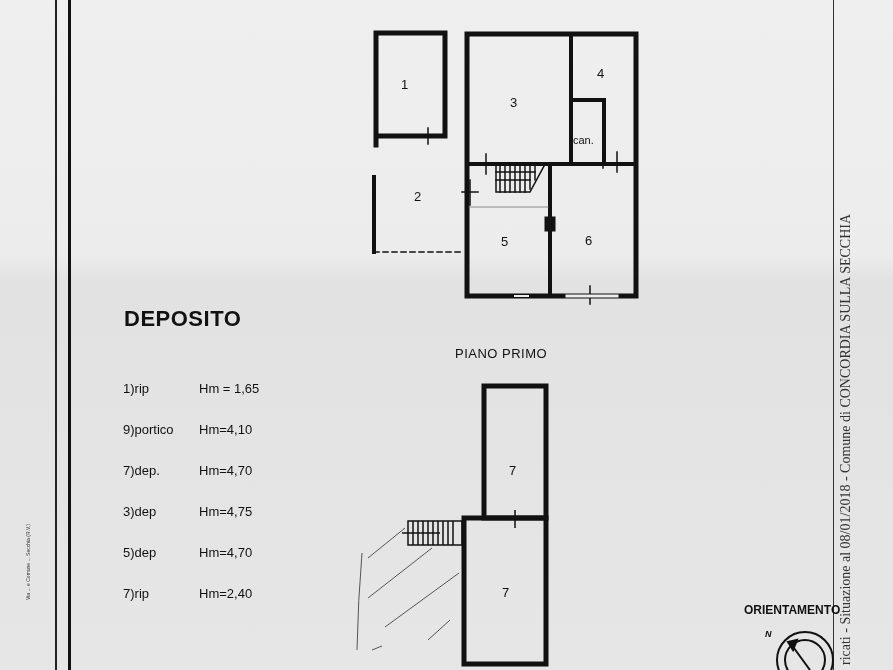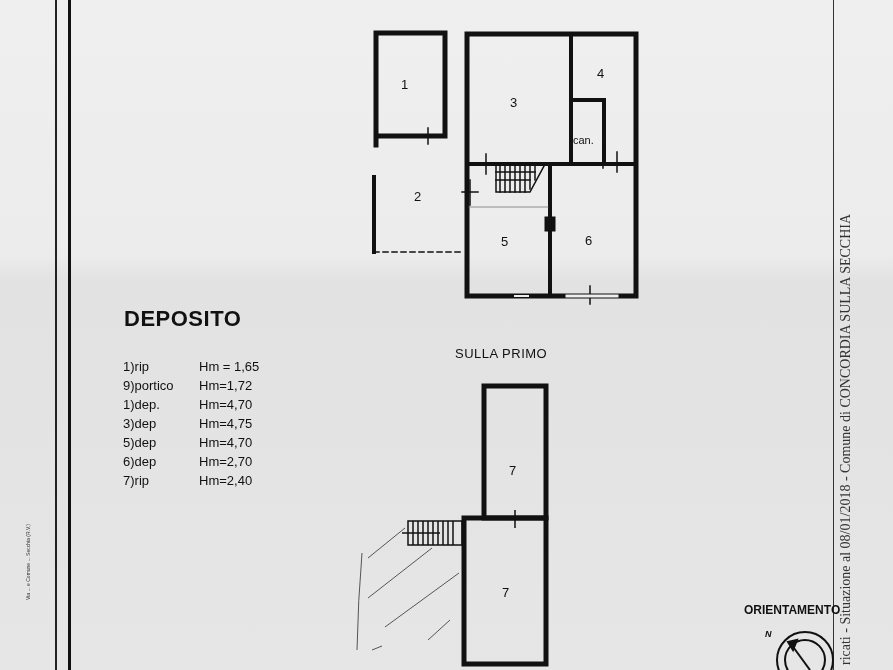--- a/index.html
+++ b/index.html
@@ -22,21 +22,21 @@
   }
   .right-strip-text {
     position: absolute; left: 838px; top: 665px; font-family: "Liberation Serif", serif;
     font-size: 14px; color: #333; white-space: nowrap;
     transform: rotate(-90deg); transform-origin: left top;
   }
   .title {
     position: absolute; left: 124px; top: 306px; font-weight: bold; font-size: 22px; letter-spacing: 0.5px;
   }
   .legend { position: absolute; left: 123px; top: 357px; font-size: 13px; line-height: 19px; }
-  .legend-row { display: flex; }
+  .legend-row { display: flex; margin-top: 22px; }
   .legend-row .lbl { width: 76px; }
   .piano-label { position: absolute; left: 455px; top: 346px; font-size: 13px; letter-spacing: 0.5px; }
   svg.plan { position: absolute; left: 0; top: 0; }
   .room-num { font-family: "Liberation Sans", sans-serif; font-size: 13px; fill: #111; }
   .orient-label { position: absolute; left: 744px; top: 603px; font-size: 12px; font-weight: bold; }
   .n-label { position: absolute; left: 765px; top: 629px; font-size: 9px; font-weight: bold; font-style: italic; }
 </style>
 </head>
 <body>
 
@@ -139,43 +139,39 @@
 
   <div class="title">DEPOSITO</div>
 
   <div class="legend">
     <div class="legend-row">
         <span class="lbl">1)rip</span>
         <span>Hm = 1,65</span>
       </div>
     <div class="legend-row">
         <span class="lbl">9)portico</span>
-        <span>Hm=1,72</span>
+        <span>Hm=4,10</span>
       </div>
     <div class="legend-row">
-        <span class="lbl">1)dep.</span>
+        <span class="lbl">7)dep.</span>
         <span>Hm=4,70</span>
       </div>
     <div class="legend-row">
         <span class="lbl">3)dep</span>
         <span>Hm=4,75</span>
       </div>
     <div class="legend-row">
         <span class="lbl">5)dep</span>
         <span>Hm=4,70</span>
       </div>
     <div class="legend-row">
-        <span class="lbl">6)dep</span>
-        <span>Hm=2,70</span>
-      </div>
-    <div class="legend-row">
         <span class="lbl">7)rip</span>
         <span>Hm=2,40</span>
       </div>
   </div>
 
-  <div class="piano-label">SULLA PRIMO</div>
+  <div class="piano-label">PIANO PRIMO</div>
 
   <div class="orient-label">ORIENTAMENTO</div>
   <div class="n-label">N</div>
 
   <div class="right-strip-text">ricati - Situazione al 08/01/2018 - Comune di CONCORDIA SULLA SECCHIA</div>
 </div>
 
 </body></html>

